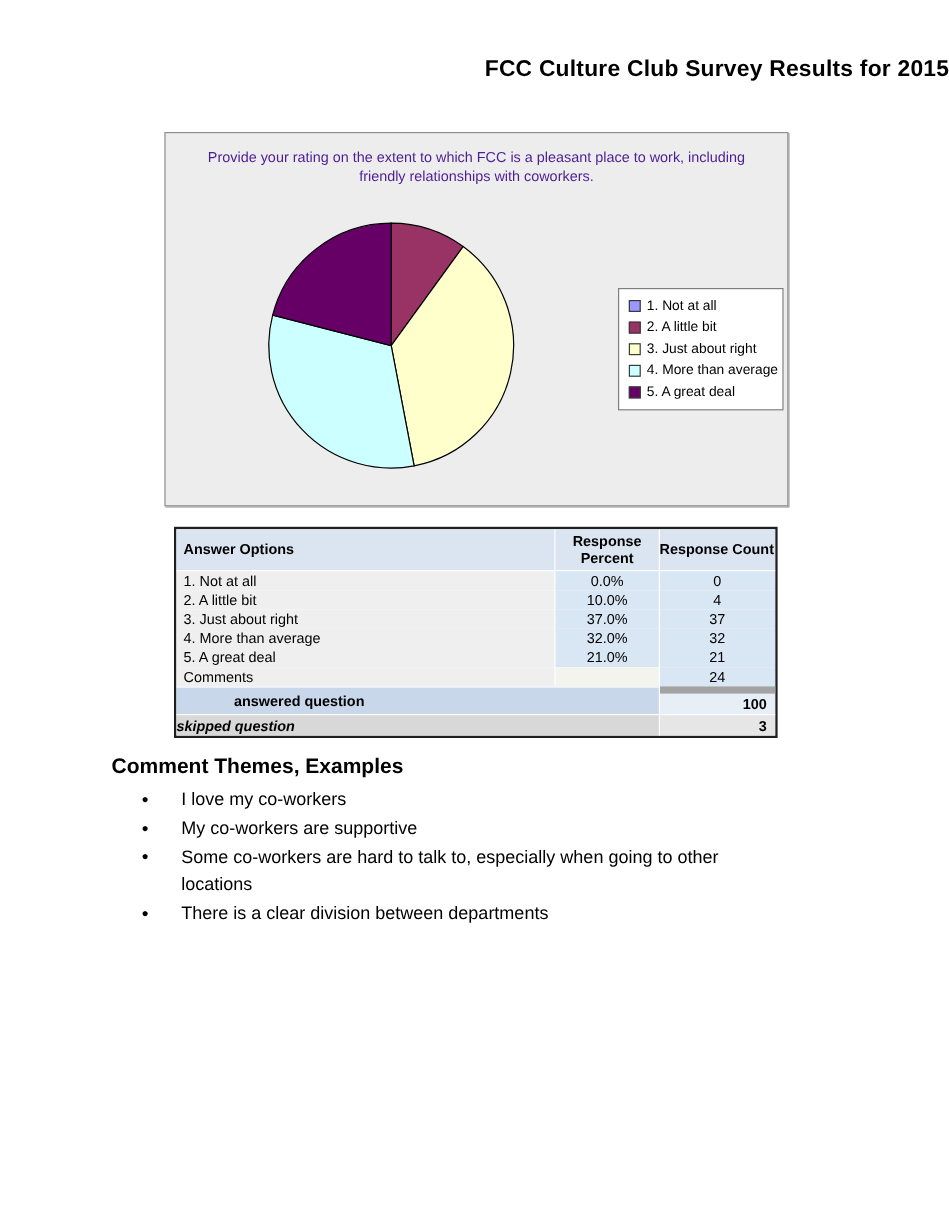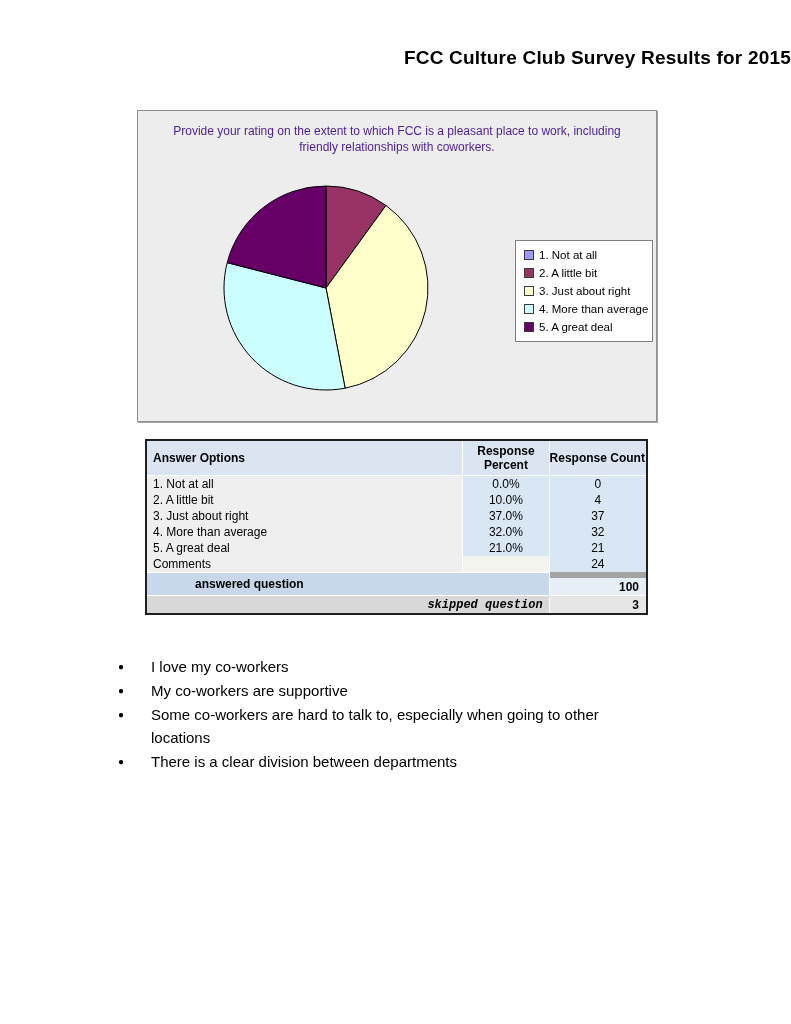--- a/index.html
+++ b/index.html
@@ -122,28 +122,27 @@
   .results-table tr.f-answered td.f-value {
     background: #E7EEF6;
     text-align: right;
     font-weight: bold;
     padding-right: 7px;
     height: 17px;
     border-top: 6px solid #a3a3a3;
   }
   .results-table tr.f-skipped td.f-label {
     background: #D8D8D8;
-    text-align: right;
+    text-align: left;
     font-style: italic;
     font-weight: bold;
     padding-right: 6px;
     height: 17px;
     border-top: 1px solid #ffffff;
     border-right: 1px solid #ffffff;
-    font-family: Liberation Mono, monospace;
   }
   .results-table tr.f-skipped td.f-value {
     background: #E6E6E6;
     text-align: right;
     font-weight: bold;
     padding-right: 7px;
     height: 17px;
     border-top: 1px solid #ffffff;
   }
 
@@ -262,20 +261,21 @@
           <td class="f-label" colspan="2">answered question</td>
           <td class="f-value">100</td>
         </tr>
         <tr class="f-skipped">
           <td class="f-label" colspan="2">skipped question</td>
           <td class="f-value">3</td>
         </tr>
       </tbody>
   </table>
 
+  <div class="comments-heading">Comment Themes, Examples</div>
   <ul class="comment-list">
       <li><span class="bullet" style="font-size: 10px;">●</span><span>I love my co-workers</span></li>
       <li><span class="bullet" style="font-size: 10px;">●</span><span>My co-workers are supportive</span></li>
       <li><span class="bullet" style="font-size: 10px;">●</span><span>Some co-workers are hard to talk to, especially when going to other locations</span></li>
       <li><span class="bullet" style="font-size: 10px;">●</span><span>There is a clear division between departments</span></li>
     </ul>
 
 </div>
 
 </body></html>

